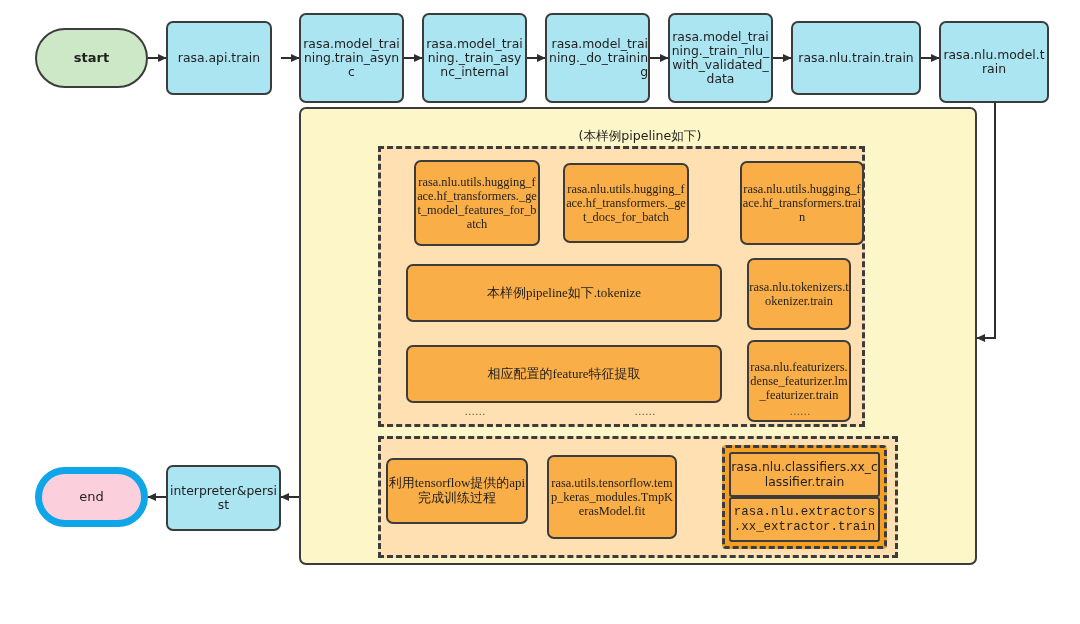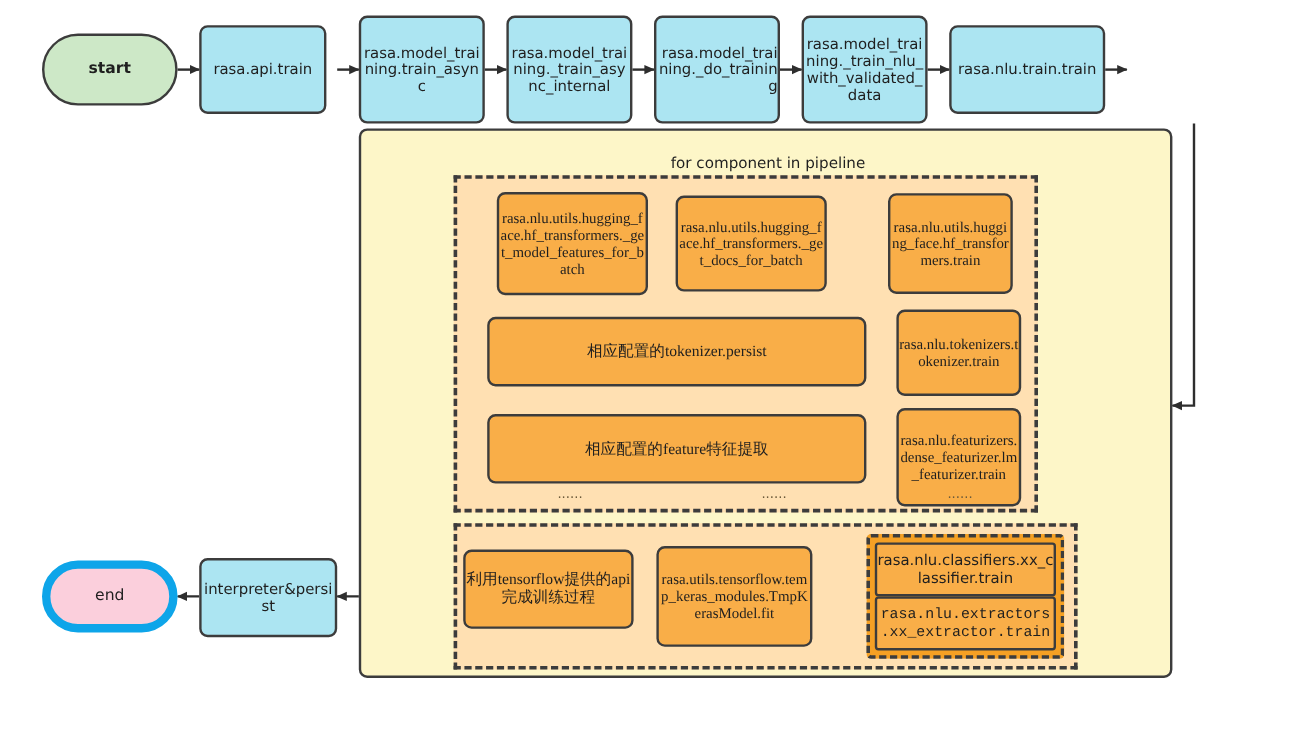--- a/index.html
+++ b/index.html
@@ -167,44 +167,46 @@
   </div>
 
   <div class="node blue" style="left:668px; top:13px; width:105px; height:90px;">
     <span>rasa.model_training._train_nlu_with_validated_data</span>
   </div>
 
   <div class="node blue" style="left:791px; top:21px; width:130px; height:74px;">
     <span>rasa.nlu.train.train</span>
   </div>
 
+  <div class="node blue" style="left:939px; top:21px; width:110px; height:82px;">
+    <span>rasa.nlu.model.train</span>
+  </div>
 
   <div class="container-yellow" style="left:299px; top:107px; width:678px; height:458px;"></div>
 
   <div class="loop-label" style="left:440px; top:111px; width:400px;">
-    <div>for component in pipeline</div>
     <div>(本样例pipeline如下)</div>
   </div>
 
   <div class="container-dashed" style="left:378px; top:146px; width:487px; height:281px;"></div>
 
   <div class="node orange" style="left:414px; top:160px; width:126px; height:86px;">
     <span>rasa.nlu.utils.hugging_face.hf_transformers._get_model_features_for_batch</span>
   </div>
 
   <div class="node orange" style="left:563px; top:163px; width:126px; height:80px;">
     <span>rasa.nlu.utils.hugging_face.hf_transformers._get_docs_for_batch</span>
   </div>
 
-  <div class="node orange" style="left:740px; top:161px; width:104px; height:84px;">
+  <div class="node orange" style="left:740px; top:161px; width:124px; height:84px;">
     <span>rasa.nlu.utils.hugging_face.hf_transformers.train</span>
   </div>
 
   <div class="node orange" style="left:406px; top:264px; width:316px; height:58px; font-size:13px;">
-    <span>相应配置的tokenizer.persist</span>
+    <span>本样例pipeline如下.tokenize</span>
   </div>
 
   <div class="node orange" style="left:747px; top:258px; width:104px; height:72px;">
     <span>rasa.nlu.tokenizers.tokenizer.train</span>
   </div>
 
   <div class="node orange" style="left:406px; top:345px; width:316px; height:58px; font-size:13px;">
     <span>相应配置的feature特征提取</span>
   </div>
 

